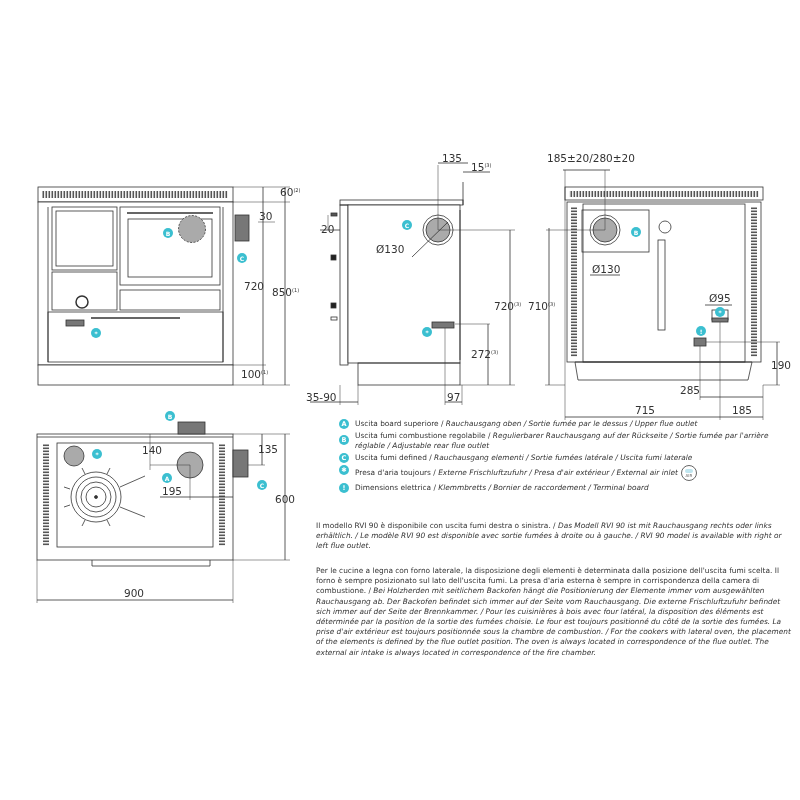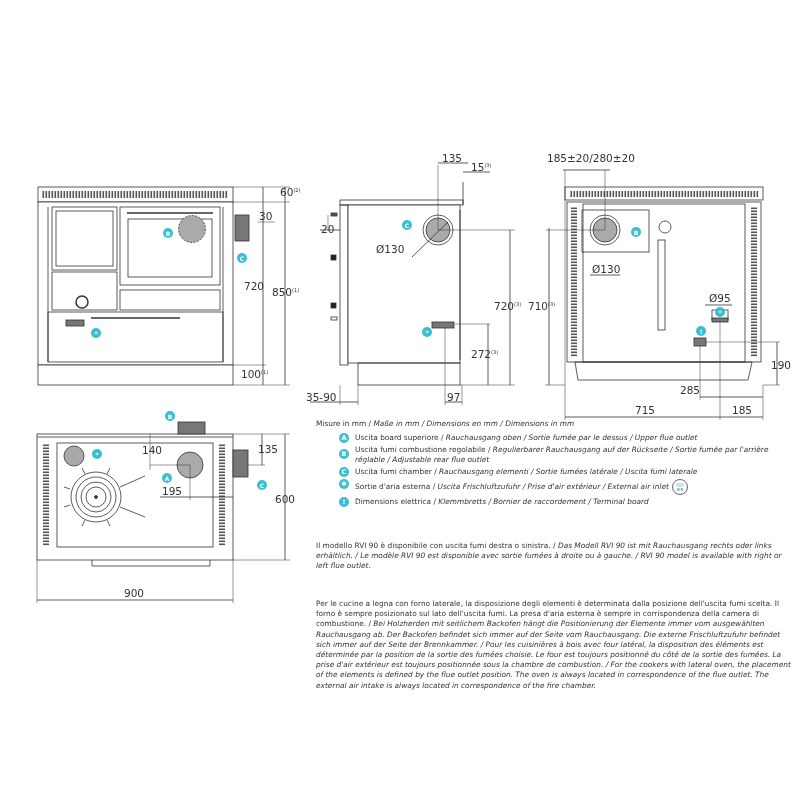--- a/index.html
+++ b/index.html
@@ -12,21 +12,21 @@
   .legend { position: absolute; left: 316px; top: 419px; width: 478px; font-size: 7.4px; line-height: 10px; color: #333; }
   .legend .units { margin-bottom: 4px; }
   .legend .row { display: flex; align-items: flex-start; margin: 0 0 2px 23px; }
   .legend .badge { flex: 0 0 auto; width: 10px; height: 10px; border-radius: 50%; background: #3bbfd0; color: #fff;
                    font-size: 6.5px; font-weight: bold; text-align: center; line-height: 10px; margin-right: 6px; margin-top: 0px; }
   .legend .txt { flex: 1 1 auto; }
   .legend i { font-style: italic; }
   .air-icon { display: inline-block; width: 14px; height: 14px; border: 1px solid #666; border-radius: 50%; vertical-align: middle;
               margin-left: 3px; position: relative; font-size: 4px; text-align: center; line-height: 20px; color: #666; }
   .air-icon::before { content: ""; position: absolute; left: 3px; top: 3px; width: 8px; height: 4px; background: #bfe5ef; border-radius: 2px; }
-  .para { position: absolute; left: 316px; width: 478px; font-size: 7.4px; line-height: 10.2px; color: #333; margin-top: 20px; }
+  .para { position: absolute; left: 316px; width: 478px; font-size: 7.4px; line-height: 10.2px; color: #333; }
   .para i { font-style: italic; }
 </style>
 </head>
 <body>
 
 <svg class="drawing" width="800" height="800" viewBox="0 0 800 800">
   <defs>
     <pattern id="grill" width="3" height="6" patternUnits="userSpaceOnUse">
       <rect x="0.5" y="0" width="1.6" height="6" fill="#555"></rect>
     </pattern>
@@ -255,41 +255,40 @@
         <text class="badge-text" x="167" y="480.5" text-anchor="middle">A</text>
       </g>
     <g>
         <circle cx="262" cy="485" r="5" fill="#3bbfd0"></circle>
         <text class="badge-text" x="262" y="487.5" text-anchor="middle">C</text>
       </g>
   </g>
 </svg>
 
 <div class="legend">
-  <div class="units"><span>Misure in mm / </span><i>Maße in mm / Dimensions en mm / Dimensions in mm</i></div>
   <div class="row">
     <span class="badge">A</span>
     <span class="txt"><span>Uscita board superiore / </span><i>Rauchausgang oben  / Sortie fumée par le dessus / Upper flue outlet</i></span>
   </div>
   <div class="row">
     <span class="badge" style="margin-top:4px">B</span>
     <span class="txt"><span>Uscita fumi combustione regolabile / </span><i>Regulierbarer Rauchausgang auf der Rückseite / Sortie fumée par l'arrière réglable / Adjustable rear flue outlet</i></span>
   </div>
   <div class="row">
     <span class="badge">C</span>
-    <span class="txt"><span>Uscita fumi chamber / </span><i>Rauchausgang elementi  / Sortie fumées latérale / Uscita fumi laterale</i></span>
+    <span class="txt"><span>Uscita fumi defined / </span><i>Rauchausgang elementi  / Sortie fumées latérale / Uscita fumi laterale</i></span>
   </div>
   <div class="row">
     <span class="badge">✱</span>
-    <span class="txt"><span>Sortie d'aria esterna / </span><i>Uscita Frischluftzufuhr / Prise d'air extérieur / External air inlet</i><span class="air-icon">AIR</span></span>
+    <span class="txt"><span>Presa d'aria toujours / </span><i>Externe Frischluftzufuhr / Presa d'air extérieur / External air inlet</i><span class="air-icon">AIR</span></span>
   </div>
   <div class="row">
     <span class="badge">!</span>
     <span class="txt"><span>Dimensions elettrica / </span><i>Klemmbretts / Bornier de raccordement / Terminal board</i></span>
   </div>
 </div>
 
 <div class="para" style="top:521px">
   <span>Il modello RVI 90 è disponibile con uscita fumi destra o sinistra. / </span><i>Das Modell RVI 90 ist mit Rauchausgang rechts oder links erhältlich. / Le modèle RVI 90 est disponible avec sortie fumées à droite ou à gauche. / RVI 90 model is available with right or left flue outlet.</i>
 </div>
-<div class="para" style="top:579px">
+<div class="para" style="top:566px">
   <span>Per le cucine a legna con forno laterale, la disposizione degli elementi è determinata dalla posizione dell'uscita fumi scelta. Il forno è sempre posizionato sul lato dell'uscita fumi. La presa d'aria esterna è sempre in corrispondenza della camera di combustione. / </span><i>Bei Holzherden mit seitlichem Backofen hängt die Positionierung der Elemente immer vom ausgewählten Rauchausgang ab. Der Backofen befindet sich immer auf der Seite vom Rauchausgang. Die externe Frischluftzufuhr befindet sich immer auf der Seite der Brennkammer. / Pour les cuisinières à bois avec four latéral, la disposition des éléments est déterminée par la position de la sortie des fumées choisie. Le four est toujours positionné du côté de la sortie des fumées. La prise d'air extérieur est toujours positionnée sous la chambre de combustion. / For the cookers with lateral oven, the placement of the elements is defined by the flue outlet position. The oven is always located in correspondence of the flue outlet. The external air intake is always located in correspondence of the fire chamber.</i>
 </div>
 
 </body></html>

